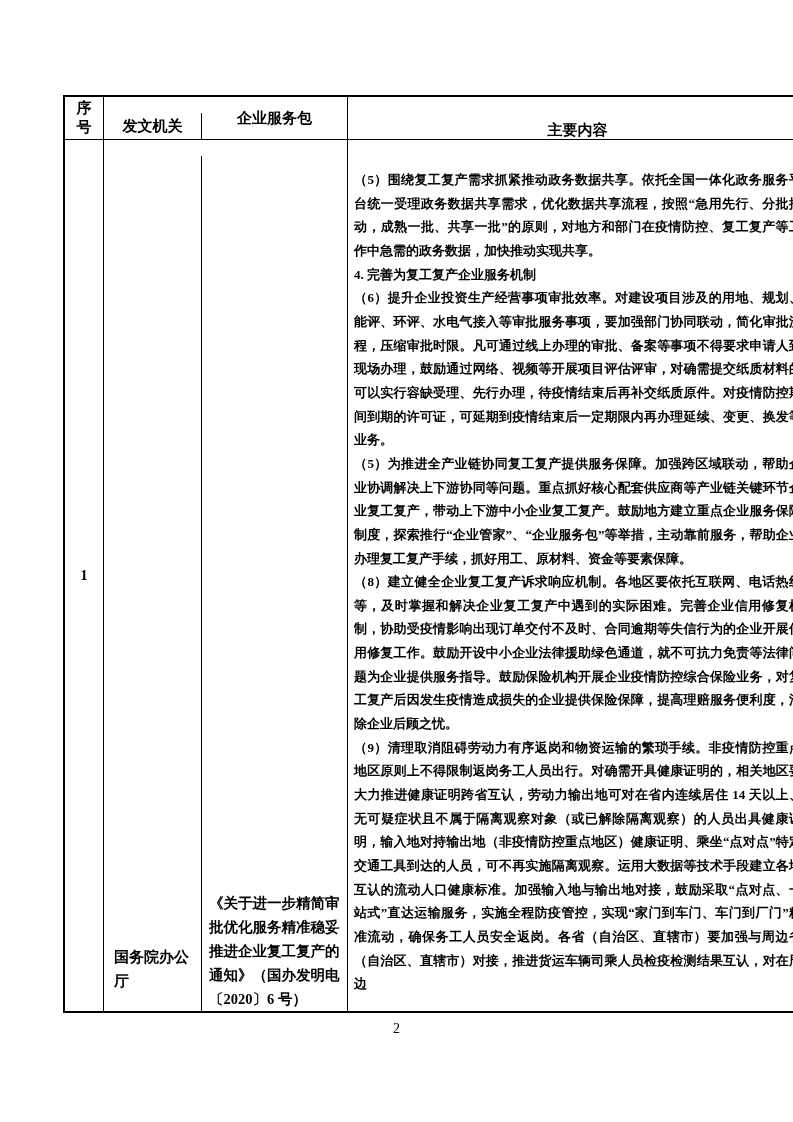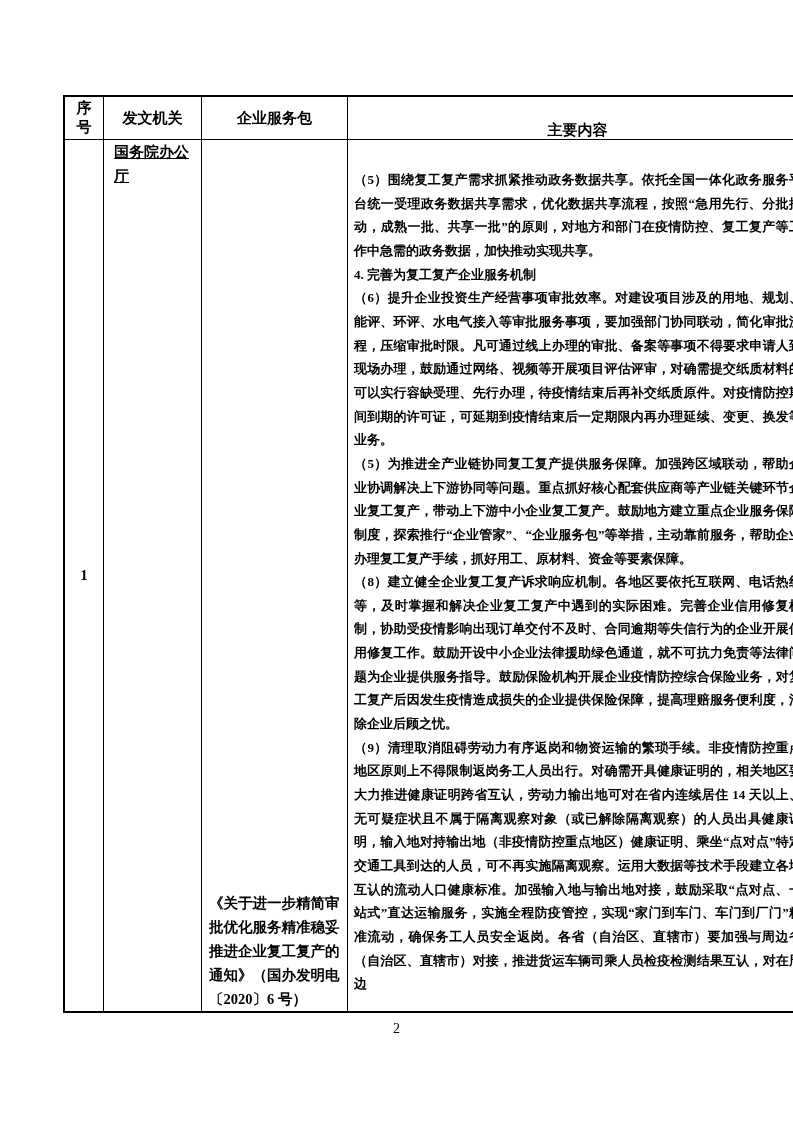--- a/index.html
+++ b/index.html
@@ -14,39 +14,39 @@
   .page{position:absolute;left:0;top:0;width:793px;height:1122px;background:#fff;}
   .doc-table{
     position:absolute;left:63px;top:95px;width:746px;height:918px;
     border:2px solid #000;
     display:flex;flex-direction:column;
     background:#fff;
   }
   .thead{display:flex;height:43px;border-bottom:1px solid #000;flex:0 0 43px;}
   .tbody-row{display:flex;flex:1;min-height:0;}
   .col-idx{width:39px;flex:0 0 39px;}
-  .col-agency{width:98px;flex:0 0 98px;}
+  .col-agency{width:98px;flex:0 0 98px;margin-top:16px;}
   .col-doc{width:146px;flex:0 0 146px;}
   .col-content{flex:1;min-width:0;margin-top:24px;}
   .th,.td{border-right:1px solid #000;}
   .th:last-child,.td:last-child{border-right:none;}
   .th{
     display:flex;align-items:center;justify-content:center;
     font-weight:bold;font-size:15px;line-height:19px;text-align:center;
   }
   .th.col-idx{padding:0 9px;}
   .td{font-weight:bold;}
   .td.col-idx{
     display:flex;align-items:center;justify-content:center;
     font-size:15px;
   }
   .td.col-agency{
-    display:flex;align-items:flex-start;
-    padding:0 4px 4px 10px;
-    font-size:15px;line-height:24px;text-decoration:underline;
+    display:flex;align-items:flex-end;
+    padding:0 4px 18px 10px;
+    font-size:15px;line-height:24px;
   }
   .td.col-doc{
     display:flex;align-items:flex-end;
     padding:0 5px 0 7px;
     font-size:14.5px;line-height:24px;
     text-align:left;
   }
   .td.col-content{
     padding:4px 5px 0 6px;
     font-size:13px;line-height:23.65px;

